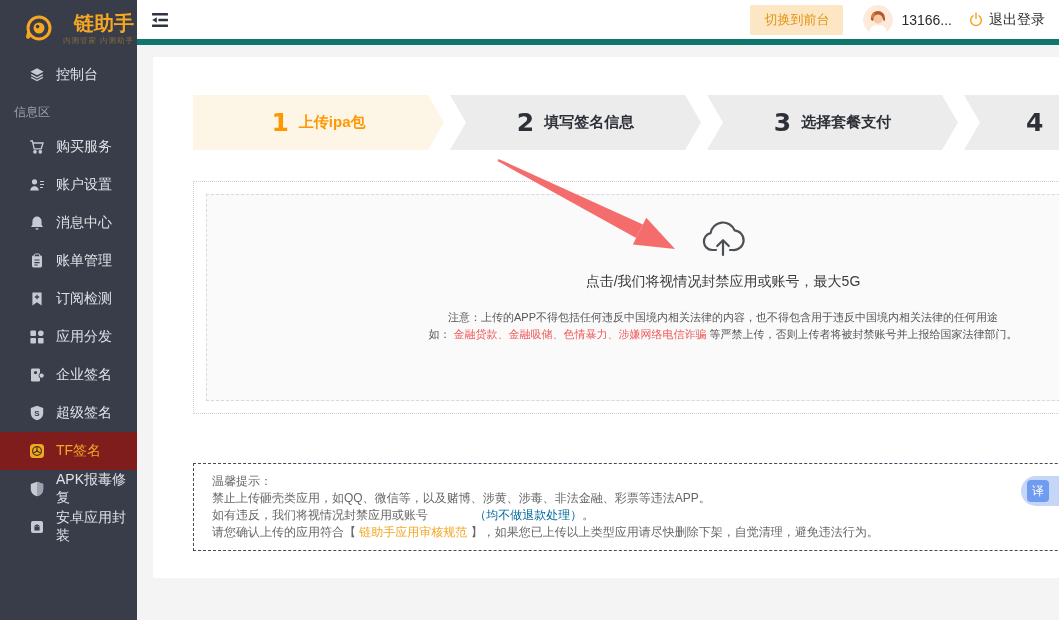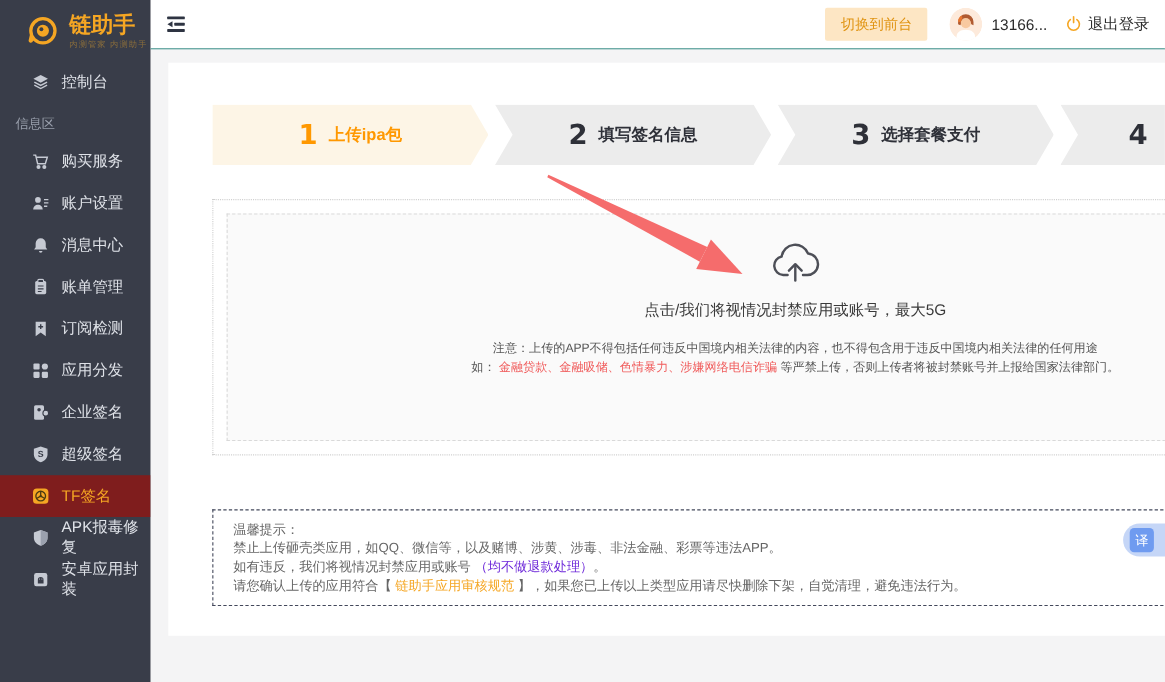--- a/index.html
+++ b/index.html
@@ -2,34 +2,34 @@
 <html><head>
 <meta charset="utf-8">
 <style>
   * { margin:0; padding:0; box-sizing:border-box; }
   html,body { width:1059px; height:620px; overflow:hidden; background:#f4f4f5;
               font-family:"Liberation Sans","DejaVu Sans",sans-serif; }
   .app { position:relative; display:flex; width:1059px; height:620px; }
 
   
   .sidebar { width:137px; flex-shrink:0; background:#393d49; overflow:hidden; }
-  .logo { display:flex; align-items:center; padding:12px 0 10px 22px; }
+  .logo { display:flex; align-items:center; padding:12px 0 10px 22px;text-align:right; }
   .logo-mark { width:34px; height:34px; margin-right:7px; flex-shrink:0; }
   .logo-name { color:#f5a623; font-size:20px; font-weight:bold; line-height:20px; }
   .logo-tag { color:#8a6d3b; font-size:7.5px; letter-spacing:1px; margin-top:3px; white-space:nowrap; }
   .side-section { color:#9aa0ad; font-size:12px; padding:10px 0 7px 14px; }
   .side-item { display:flex; align-items:center; height:38px; padding-left:29px;
                color:#dfe2e8; font-size:14px; cursor:pointer; }
   .side-item .ic { width:16px; height:16px; margin-right:11px; flex-shrink:0; display:inline-flex; }
   .side-item .ic svg { width:16px; height:16px; }
   .side-item.active { background:#7f1d1d; color:#f5a623; }
 
   
   .main { flex:1; min-width:0; display:flex; flex-direction:column; }
-  .topbar { height:45px; background:#fff; border-bottom:1px solid #0f766e;
+  .topbar { height:45px; background:#fff; border-bottom:6px solid #0f766e;
             display:flex; align-items:center; padding:16px 14px; flex-shrink:0; }
   .collapse { width:20px; height:16px; cursor:pointer; }
   .top-right { margin-left:auto; display:flex; align-items:center; }
   .switch-btn { background:#fde6c4; color:#e09413; font-size:13px; padding:6px 14px;
                 border:none; border-radius:2px; cursor:pointer; }
   .avatar { width:30px; height:30px; border-radius:50%; overflow:hidden; margin-left:20px; cursor:pointer; }
   .uname { font-size:14px; color:#2b2b2b; margin-left:8px; cursor:pointer; }
   .power { width:16px; height:16px; margin-left:16px; cursor:pointer; }
   .logout { font-size:14px; color:#2b2b2b; margin-left:5px; cursor:pointer; }
 
@@ -53,21 +53,21 @@
   .dropzone { height:207px; background:#fafafa; border:1px dashed #d9d9d9;
               display:flex; flex-direction:column; align-items:center; padding-top:24px; cursor:pointer; }
   .cloud { width:46px; height:38px; }
   .drop-text { font-size:14px; color:#3a3a3a; margin-top:16px; }
   .drop-notice { margin-top:18px; text-align:center; font-size:11px; color:#555; line-height:17px; }
   .red { color:#f05b5b; }
 
   
   .tips { margin-top:49px; width:1020px; border:1px dashed #43485b; background:#fff;
           padding:9px 18px; font-size:12px; color:#666; line-height:17px; }
-  .orange { color:#6d28d9; }
+  .orange { color:#0369a1;margin-left:43px; }
   .orange-link { color:#f5a623; cursor:pointer; }
 
   
   .arrow-overlay { position:absolute; left:0; top:0; width:1059px; height:620px;
                    pointer-events:none; z-index:50; }
   .translate-pill { position:absolute; right:-18px; top:476px; width:56px; height:30px;
                     background:rgba(150,180,240,.55); border-radius:15px; z-index:60;
                     display:flex; align-items:center; padding-left:6px; cursor:pointer; }
   .translate-sq { width:22px; height:22px; background:#6f9bf0; border-radius:4px; color:#fff;
                   font-size:12px; display:flex; align-items:center; justify-content:center; }

